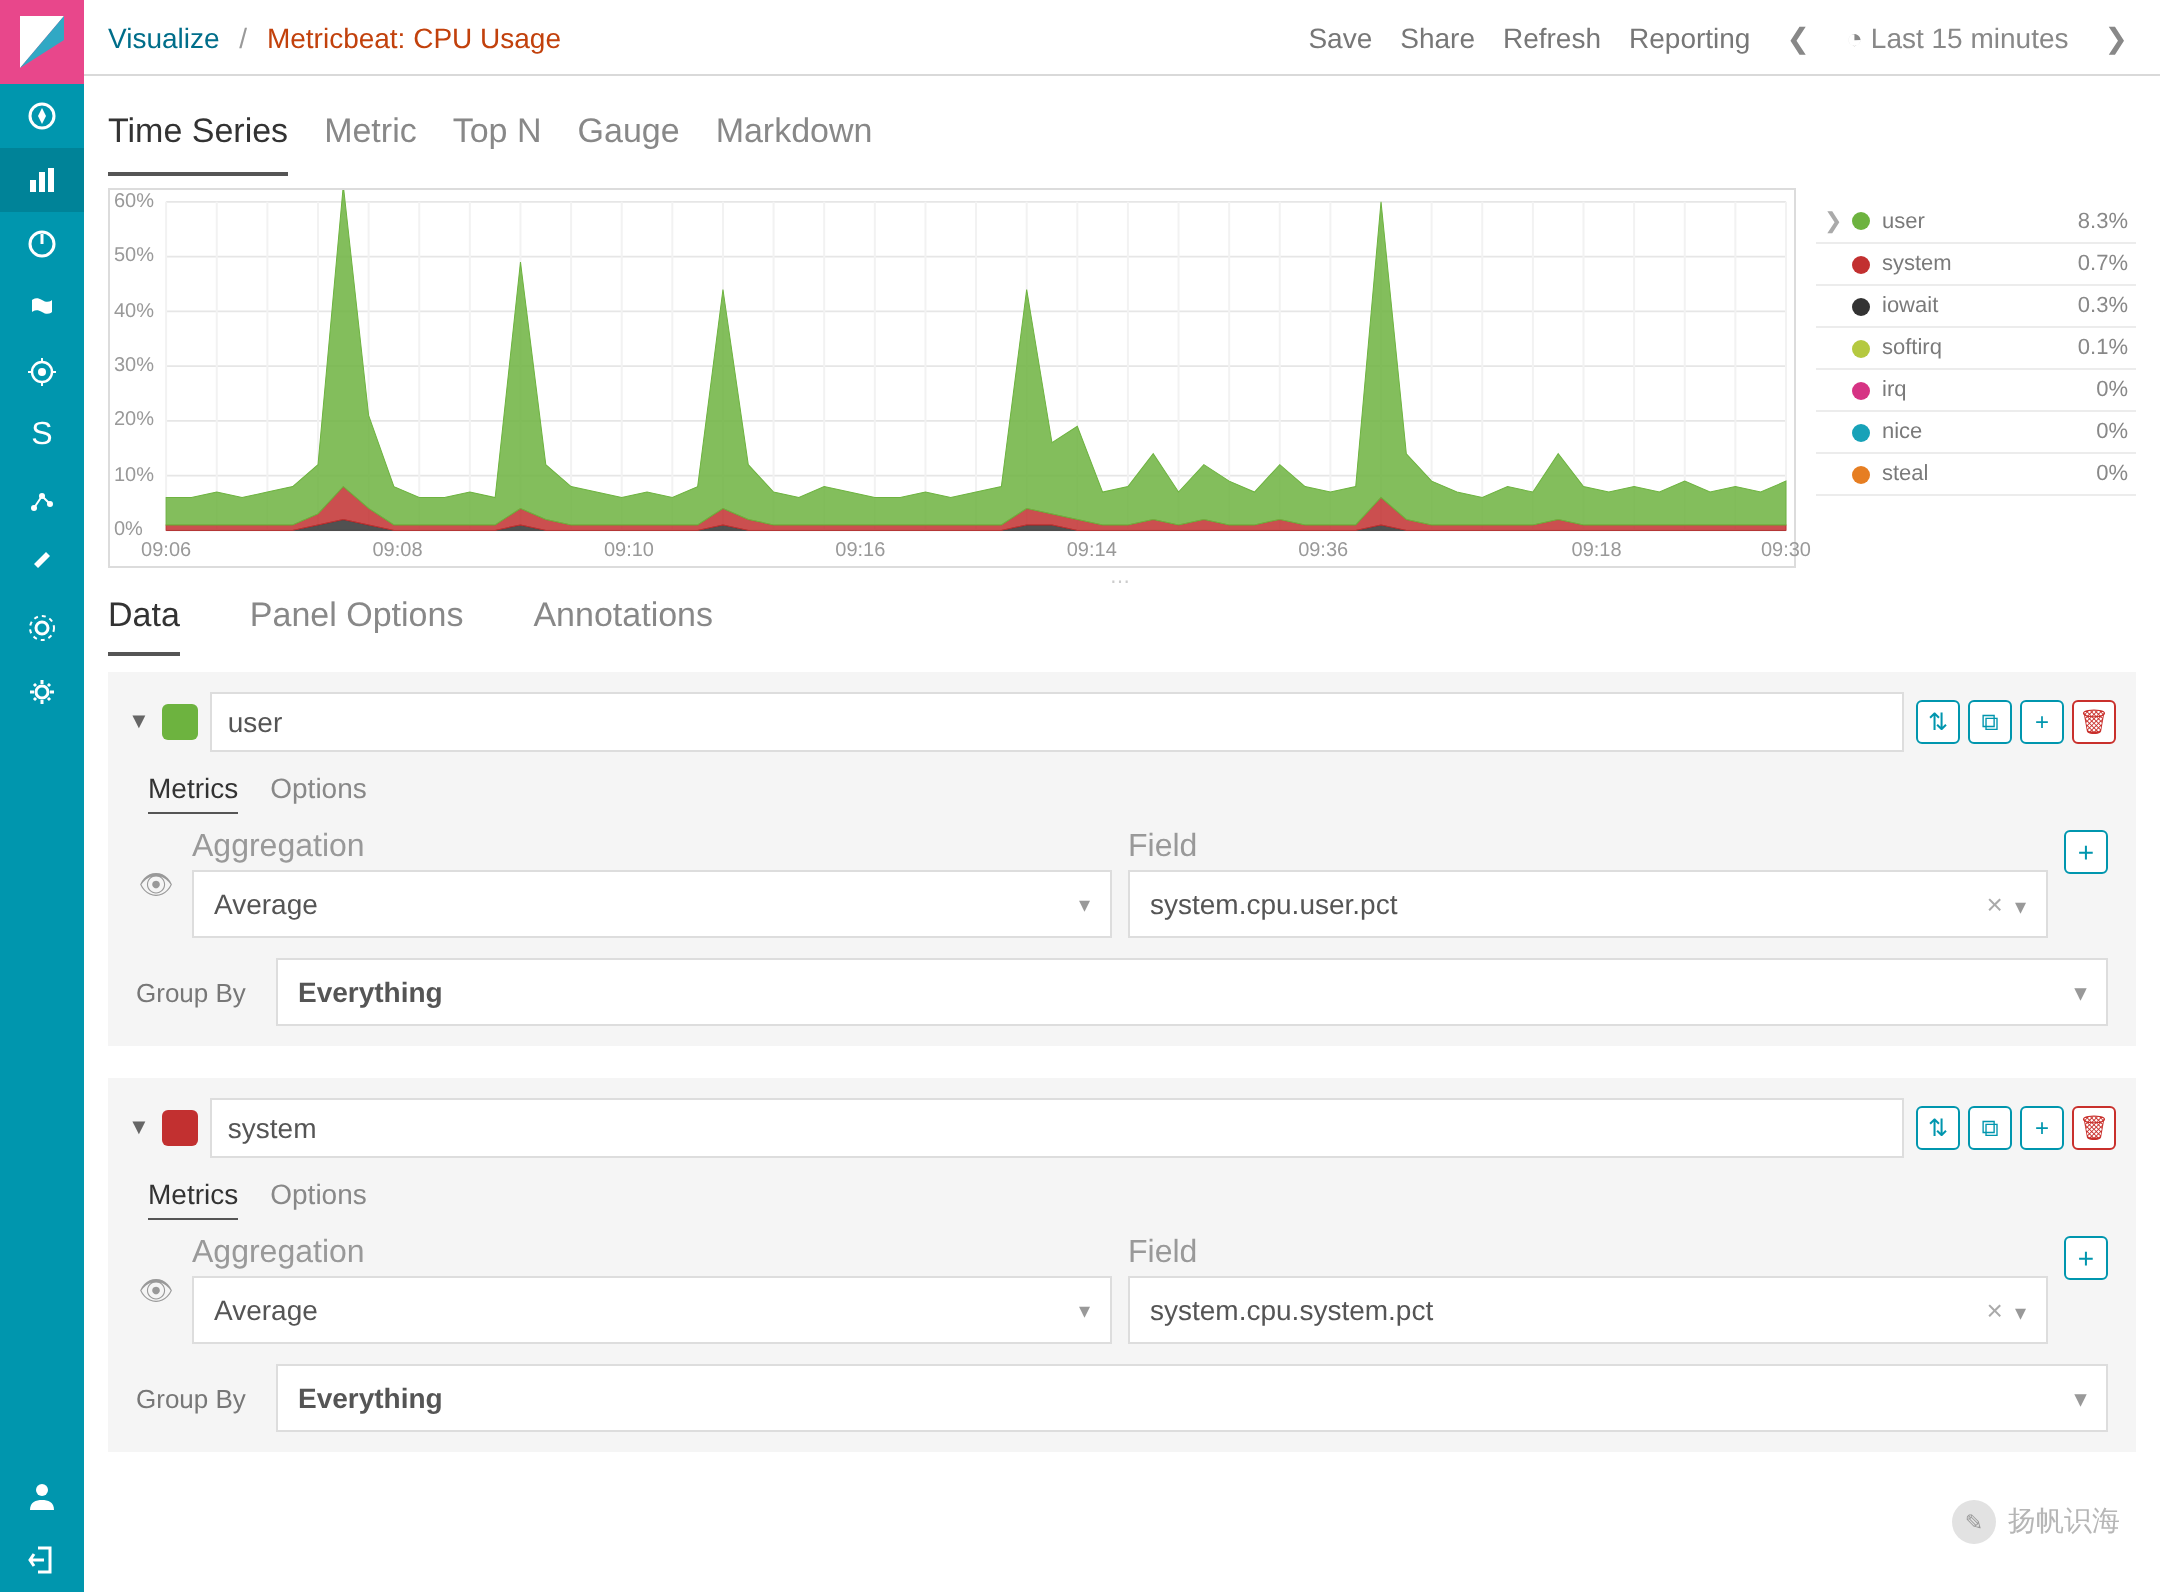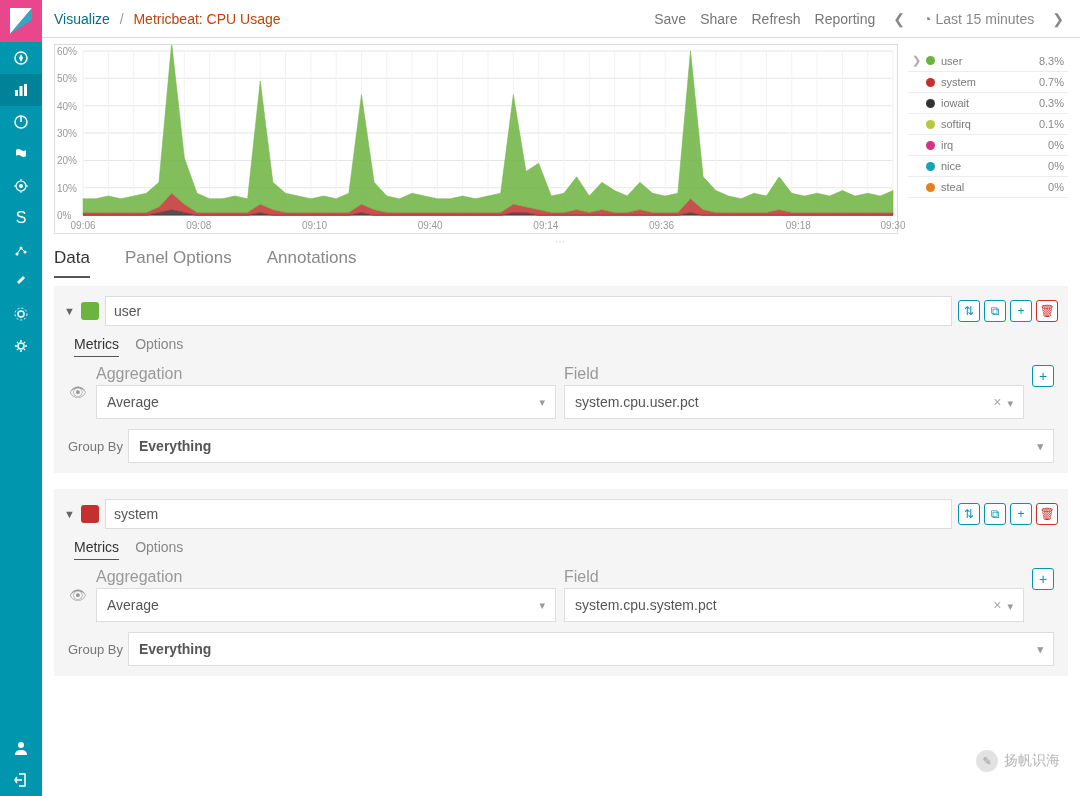--- a/index.html
+++ b/index.html
@@ -51,21 +51,21 @@
 .subtabs .tab { padding-bottom: 4px; cursor: pointer; }
 .subtabs .tab.active { color: #333; border-bottom: 1px solid #555; }
 .aggrow { display: flex; gap: 8px; align-items: stretch; margin-bottom: 10px; padding: 0 4px; }
 .eye { width: 20px; display: flex; align-items: center; justify-content: center; color: #999; }
 .fieldgroup { flex: 1; display: flex; flex-direction: column; gap: 2px; }
 .fieldgroup .flabel { font-size: 16px; color: #999; }
 .select, .combobox { border: 1px solid #ddd; background: #fff; padding: 8px 10px; font-size: 14px; color: #555; display: flex; align-items: center; justify-content: space-between; }
 .select .arrow, .combobox .arrow { color: #999; font-size: 11px; }
 .combobox .clear { color: #aaa; margin-right: 6px; font-size: 14px; cursor: pointer; }
 .addagg { width: 22px; height: 22px; border: 1px solid #0096ae; border-radius: 3px; display: flex; align-items: center; justify-content: center; color: #0096ae; cursor: pointer; background: #fff; align-self: flex-start; }
-.grouprow { display: flex; align-items: center; padding: 0 4px; }
+.grouprow { display: flex; align-items: center; gap: 10px; padding: 0 4px; }
 .grouprow .glabel { font-size: 13px; color: #777; width: 60px; }
 .grouprow .select { flex: 1; font-weight: bold; }
 .watermark { position: fixed; right: 20px; bottom: 24px; display: flex; align-items: center; gap: 6px; color: #aaa; font-size: 14px; opacity: 0.85; }
 .watermark .wmicon { width: 22px; height: 22px; border-radius: 11px; background: #ddd; display:flex; align-items:center; justify-content:center; color:#888; font-size:11px;}
 </style>
 </head>
 <body>
 
 <div class="app">
   <div class="sidenav">
@@ -166,20 +166,27 @@
         <span class="link">Reporting</span>
         <span class="chev">❮</span>
         <span class="time">
           <span>◔</span>
           <span>Last 15 minutes</span>
         </span>
         <span class="chev">❯</span>
       </div>
     </div>
 
+    <div class="vistabs">
+      <div class="tab active">Time Series</div>
+      <div class="tab">Metric</div>
+      <div class="tab">Top N</div>
+      <div class="tab">Gauge</div>
+      <div class="tab">Markdown</div>
+    </div>
 
     <div class="chart-area">
       <div class="chart-box">
         <svg id="chart-svg" preserveAspectRatio="none" viewBox="0 0 840 190">
             <line x1="28" y1="172" x2="836" y2="172" stroke="#e6e6e6" stroke-width="1"></line>
             <line x1="28" y1="144.33333333333334" x2="836" y2="144.33333333333334" stroke="#e6e6e6" stroke-width="1"></line>
             <line x1="28" y1="116.66666666666667" x2="836" y2="116.66666666666667" stroke="#e6e6e6" stroke-width="1"></line>
             <line x1="28" y1="89" x2="836" y2="89" stroke="#e6e6e6" stroke-width="1"></line>
             <line x1="28" y1="61.33333333333334" x2="836" y2="61.33333333333334" stroke="#e6e6e6" stroke-width="1"></line>
             <line x1="28" y1="33.66666666666666" x2="836" y2="33.66666666666666" stroke="#e6e6e6" stroke-width="1"></line>
@@ -227,21 +234,21 @@
             <div class="ylabel" style="top: 61.4035%;">20%</div>
             <div class="ylabel" style="top: 46.8421%;">30%</div>
             <div class="ylabel" style="top: 32.2807%;">40%</div>
             <div class="ylabel" style="top: 17.7193%;">50%</div>
             <div class="ylabel" style="top: 3.15789%;">60%</div>
           </div>
         <div id="xlabels">
             <div class="xlabel" style="left: 3.33333%;">09:06</div>
             <div class="xlabel" style="left: 17.0748%;">09:08</div>
             <div class="xlabel" style="left: 30.8163%;">09:10</div>
-            <div class="xlabel" style="left: 44.5578%;">09:40</div>
+            <div class="xlabel" style="left: 44.5578%;">09:16</div>
             <div class="xlabel" style="left: 58.2993%;">09:14</div>
             <div class="xlabel" style="left: 72.0408%;">09:36</div>
             <div class="xlabel" style="left: 85.7823%; padding-left: 42px;">09:18</div>
             <div class="xlabel" style="left: 99.5238%;">09:30</div>
           </div>
       </div>
       <div class="legend" id="legend">
           <div class="row">
             <span class="chev">❯</span>
     <span class="dot" style="background:#6db33f"></span>

